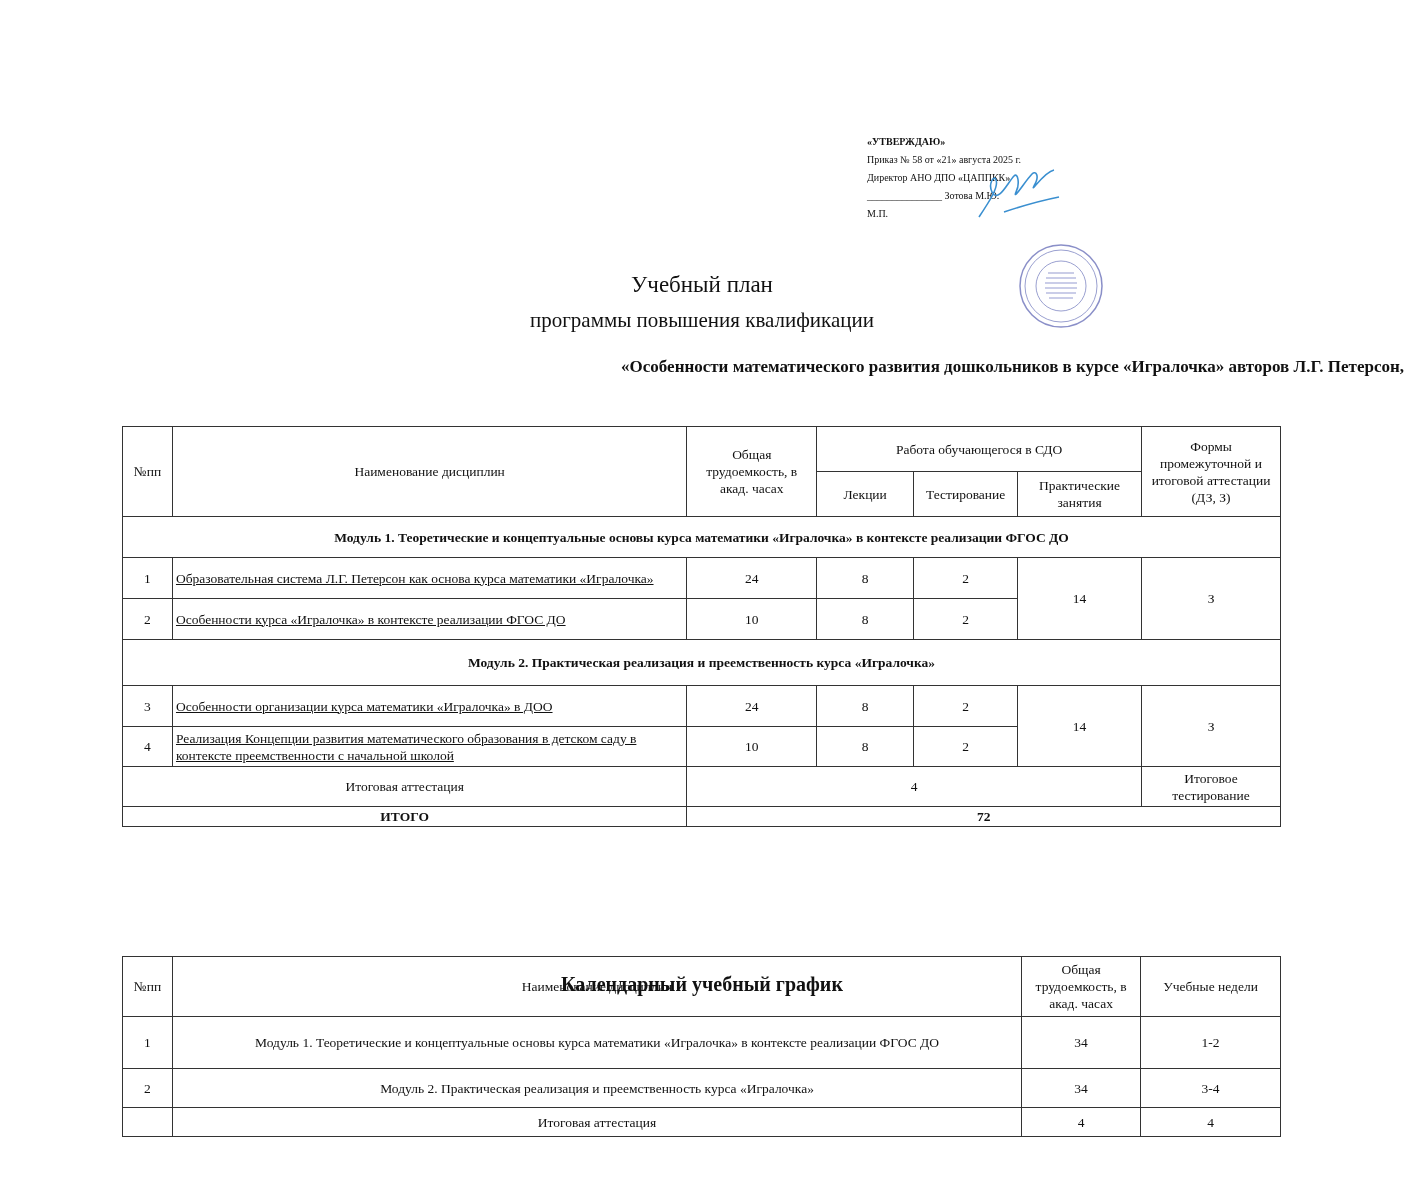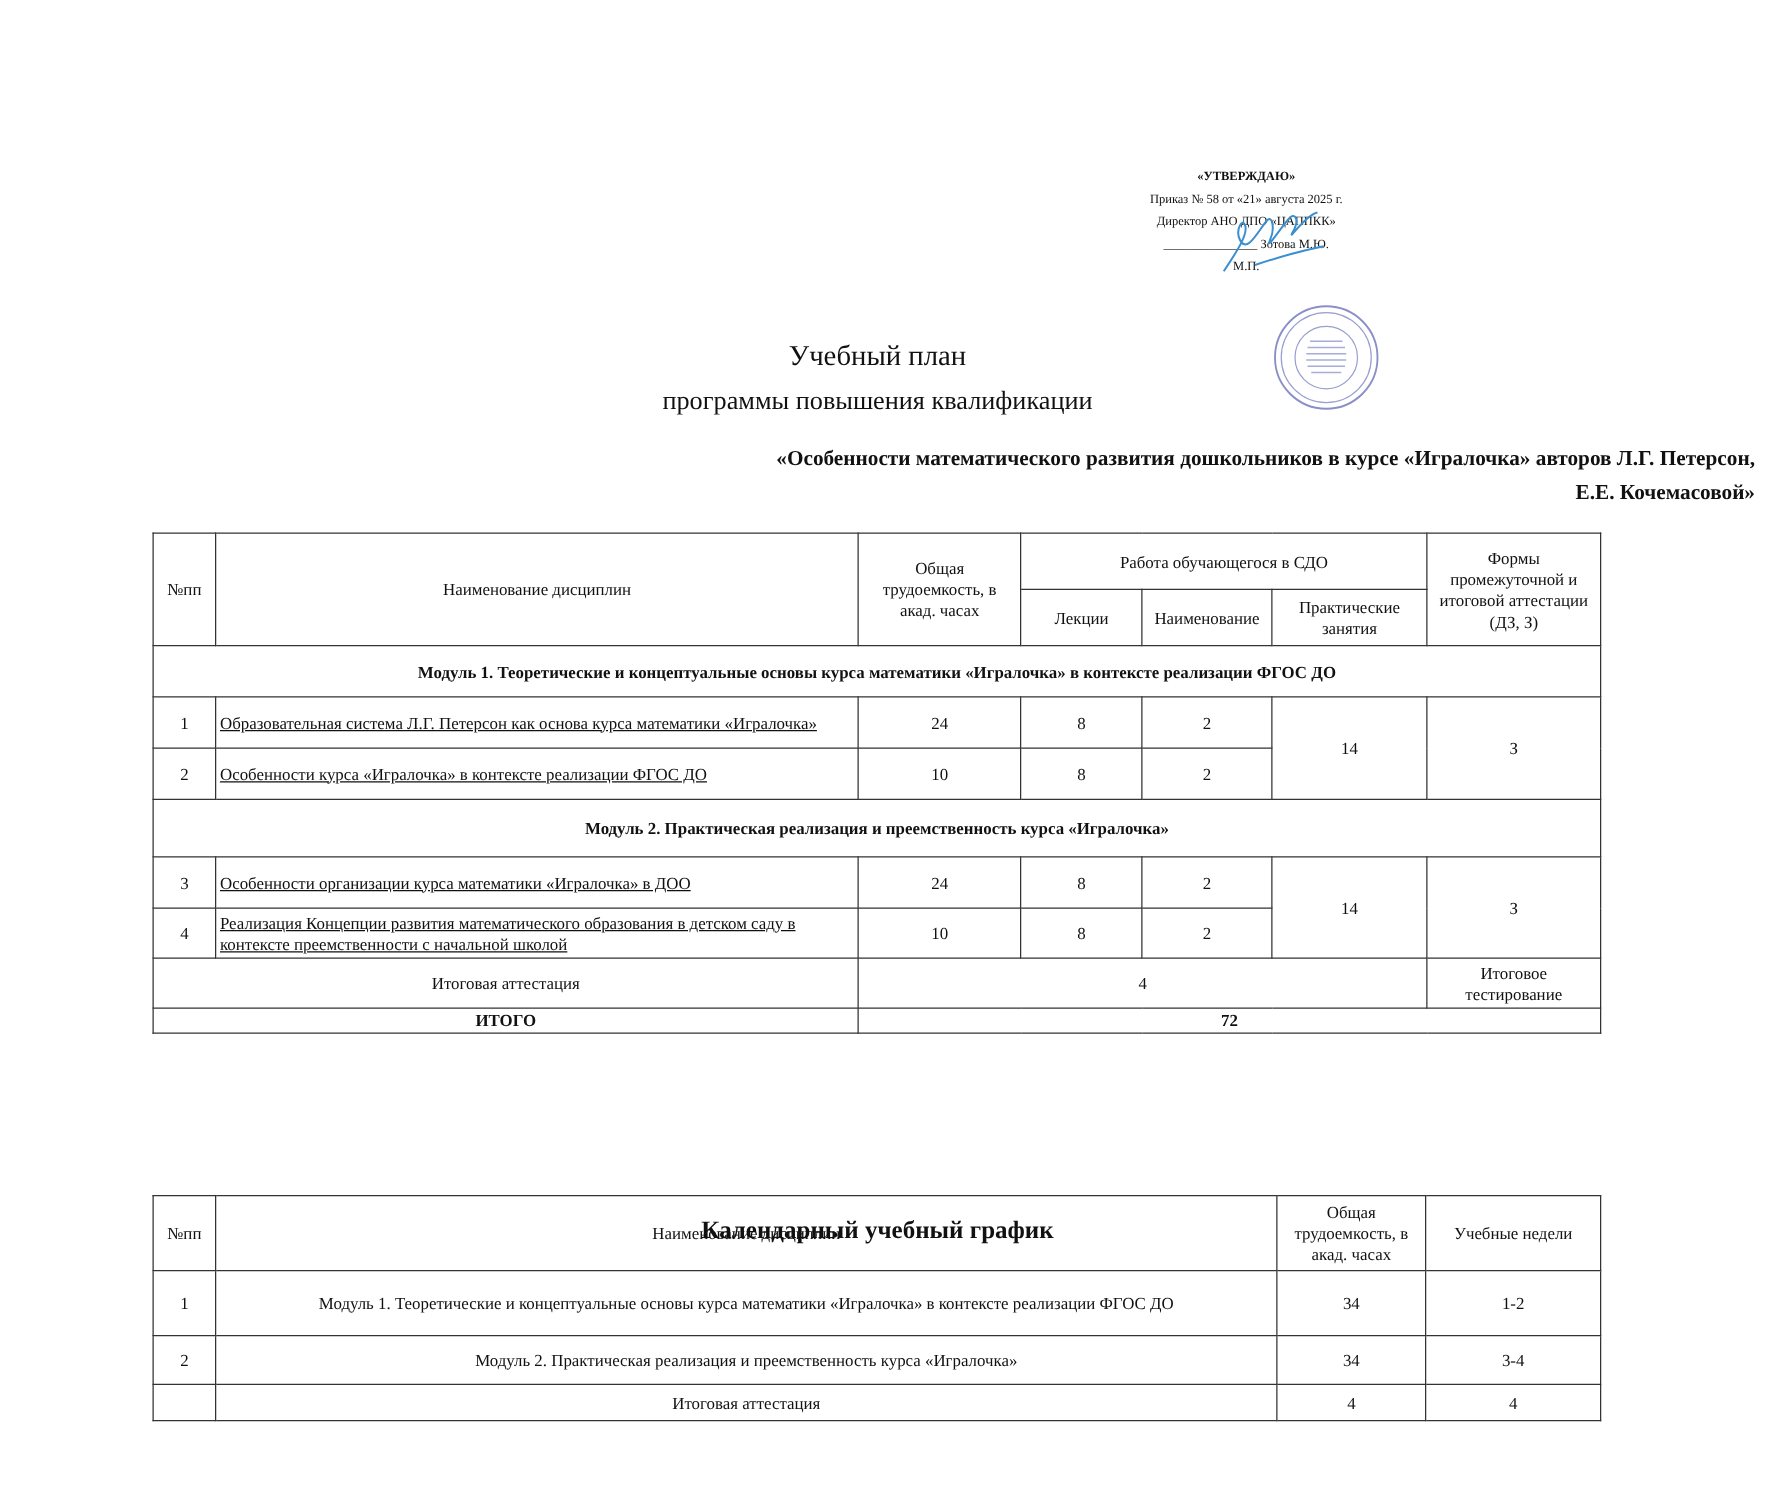--- a/index.html
+++ b/index.html
@@ -1,18 +1,18 @@
 <!DOCTYPE html>
 <html><head>
 <meta charset="utf-8">
 <style>
   html, body { margin: 0; padding: 0; background: #ffffff; }
   body { width: 1414px; height: 1200px; position: relative; overflow: hidden;
          font-family: "Liberation Serif", "DejaVu Serif", serif; color: #111; }
-  .approval { position: absolute; top: 133px; right: 287px; width: 260px; text-align: center;
+  .approval { position: absolute; top: 133px; right: 287px; width: 260px; text-align: left;
               font-size: 10px; line-height: 18px; }
   .approval .title { font-weight: bold; }
   .signature { position: absolute; left: 974px; top: 162px; width: 90px; height: 60px; }
   .stamp { position: absolute; left: 1018px; top: 243px; width: 86px; height: 86px; }
   .doc-title { position: absolute; top: 272px; left: 0; width: 1404px; text-align: center;
                font-size: 23px; }
   .doc-subtitle { position: absolute; top: 308px; left: 0; width: 1404px; text-align: center;
                   font-size: 21px; }
   .program-name { position: absolute; top: 353px; left: 0; width: 1404px; text-align: right;
                   font-size: 17px; font-weight: bold; line-height: 27px; }
@@ -52,21 +52,20 @@
       <line x1="27" y1="45" x2="59" y2="45"></line>
     <line x1="28" y1="50" x2="58" y2="50"></line>
       <line x1="31" y1="55" x2="55" y2="55"></line>
   </g>
 </svg>
 
 <div class="doc-title">Учебный план</div>
 <div class="doc-subtitle">программы повышения квалификации</div>
 <div class="program-name">
   <div>«Особенности математического развития дошкольников в курсе «Игралочка» авторов Л.Г. Петерсон,</div>
-  <div>Е.Е. Кочемасовой»</div>
 </div>
 
 <table id="plan-table">
   <colgroup>
     <col style="width:50px">
       <col style="width:515px">
       <col style="width:130px">
     <col style="width:97px">
       <col style="width:104px">
       <col style="width:124px">
@@ -75,21 +74,21 @@
   <tbody>
       <tr style="height:45px">
     <th rowspan="2">№пп</th>
     <th rowspan="2">Наименование дисциплин</th>
     <th rowspan="2">Общая трудоемкость, в акад. часах</th>
     <th colspan="3">Работа обучающегося в СДО</th>
     <th rowspan="2">Формы промежуточной и итоговой аттестации (ДЗ, З)</th>
   </tr>
   <tr style="height:45px">
     <th>Лекции</th>
-    <th>Наименование</th>
+    <th>Тестирование</th>
     <th>Практические занятия</th>
   </tr>
 
   <tr style="height:41px">
     <td colspan="7" class="bold">Модуль 1. Теоретические и концептуальные основы курса  математики «Игралочка» в контексте реализации ФГОС ДО</td>
   </tr>
   <tr style="height:41px">
     <td>1</td>
     <td class="left">Образовательная система Л.Г. Петерсон как основа курса математики «Игралочка»</td>
     <td>24</td>

